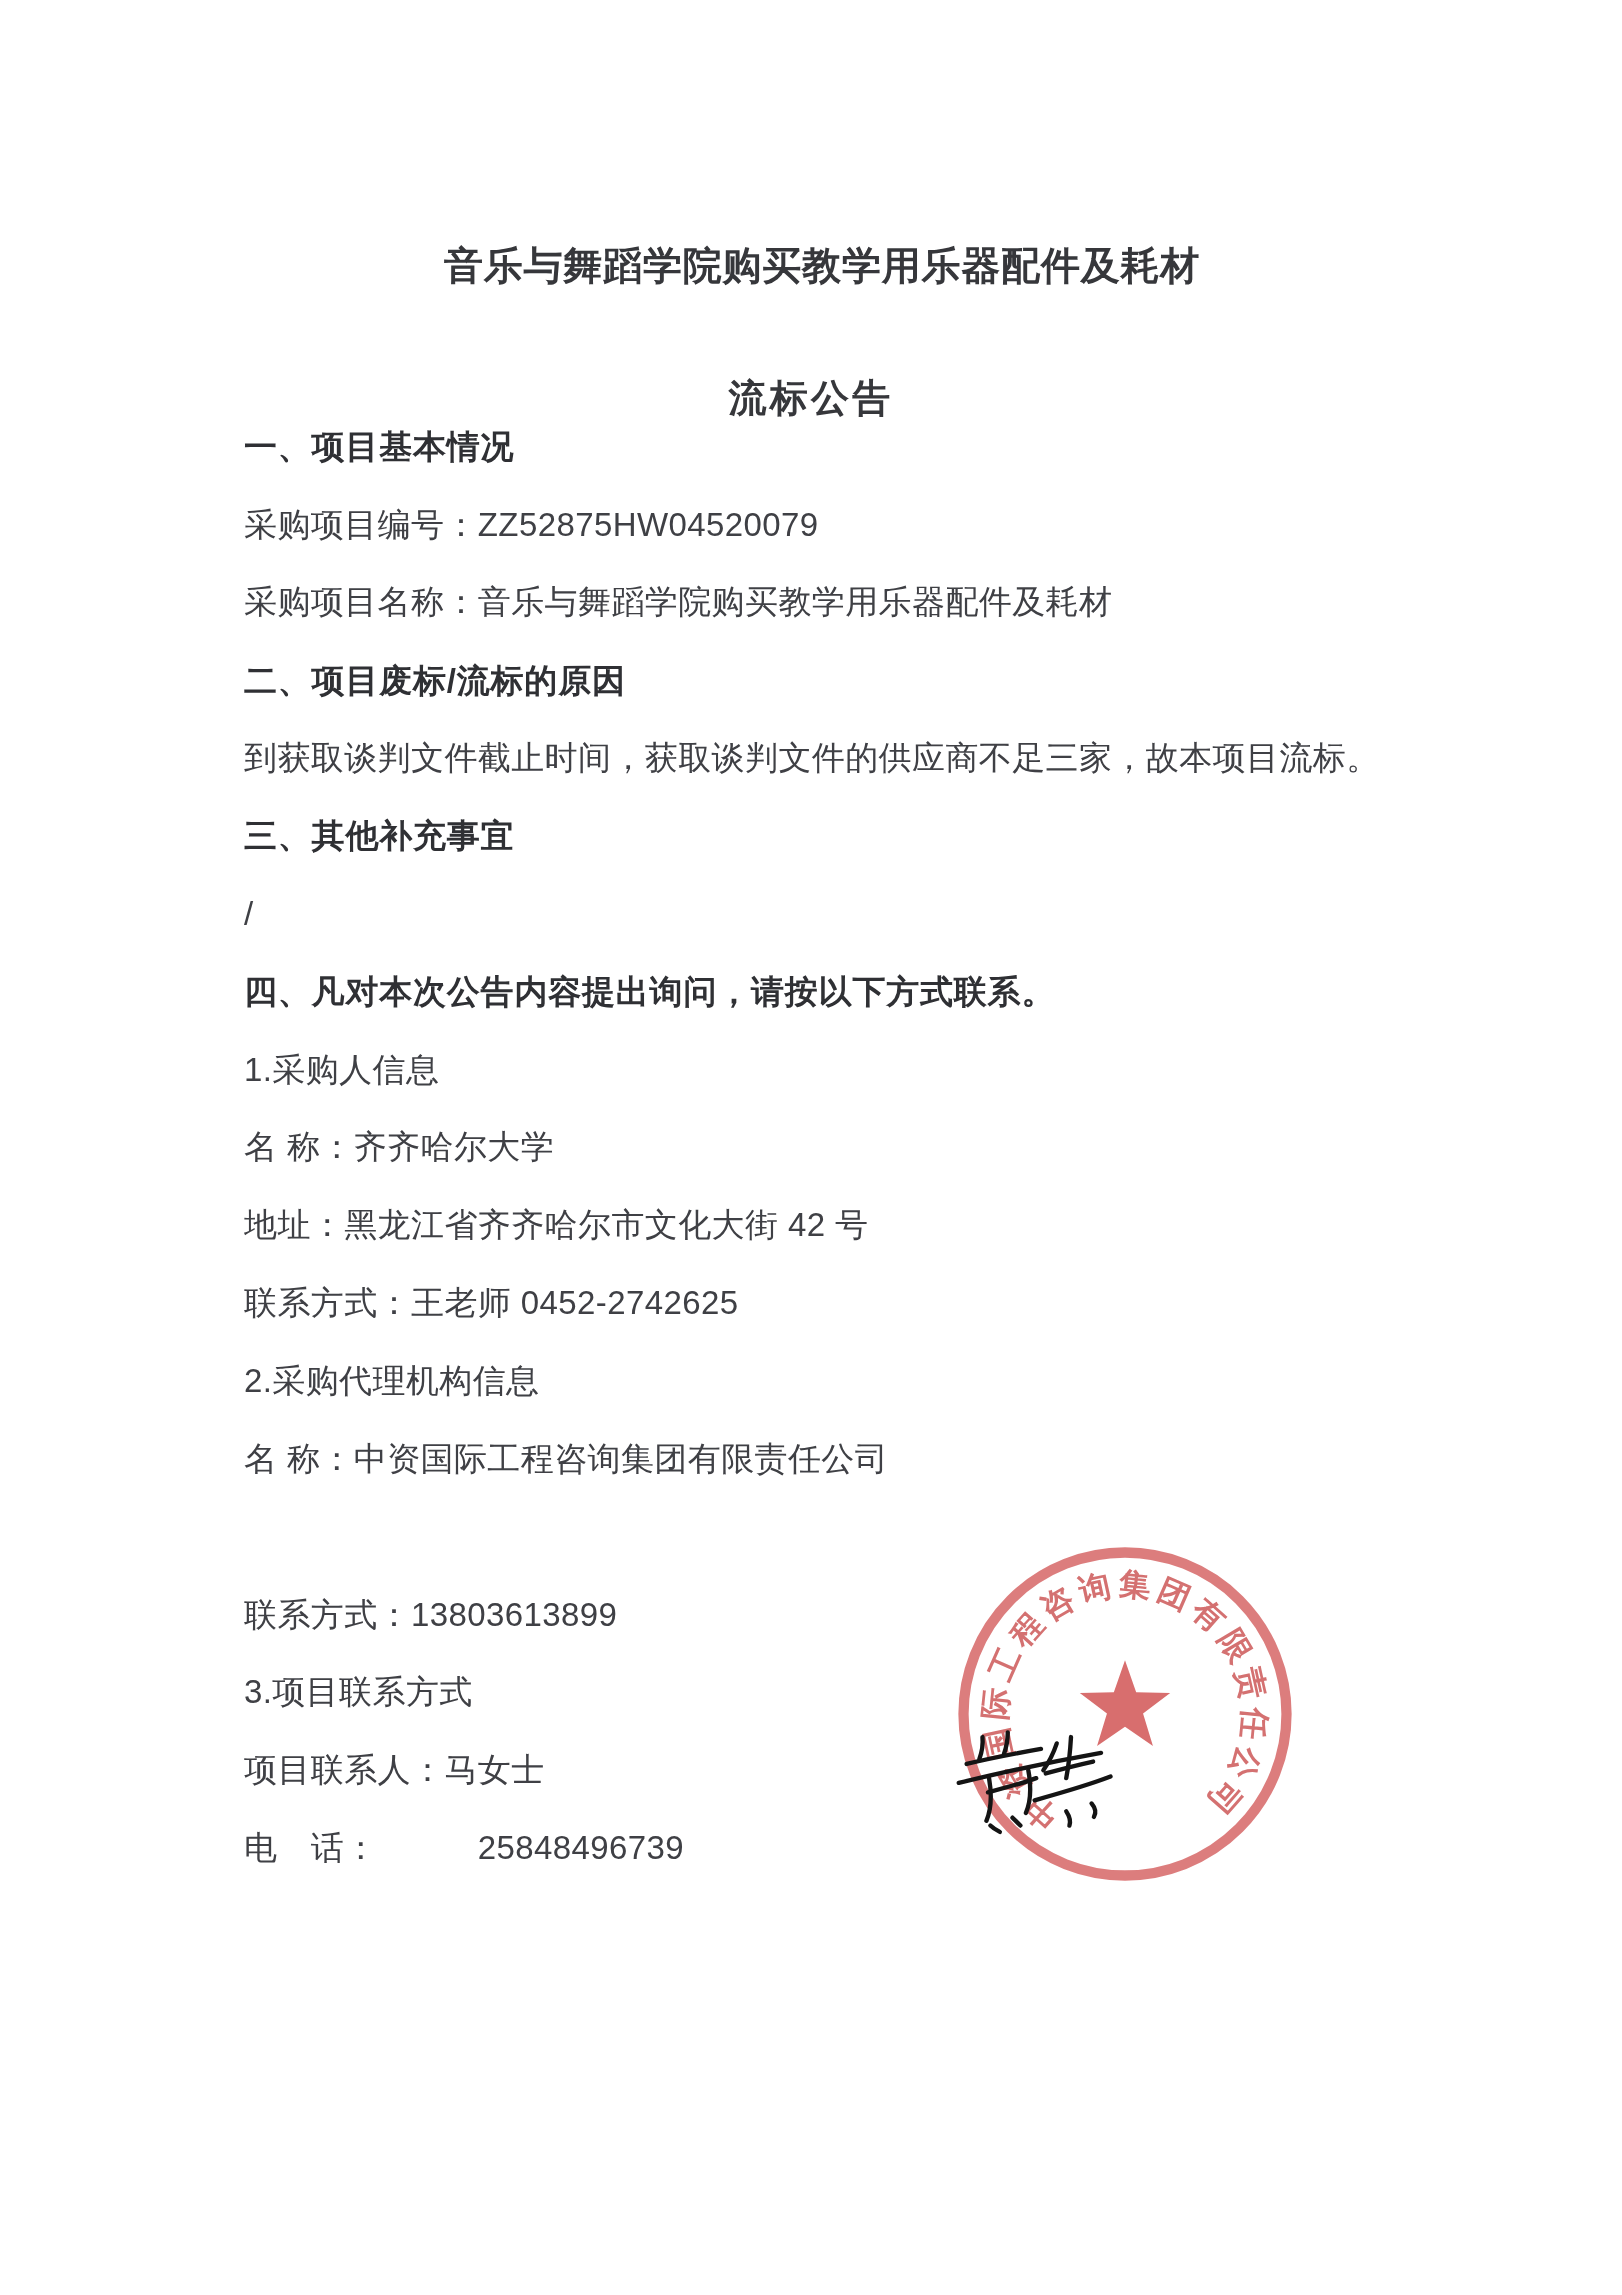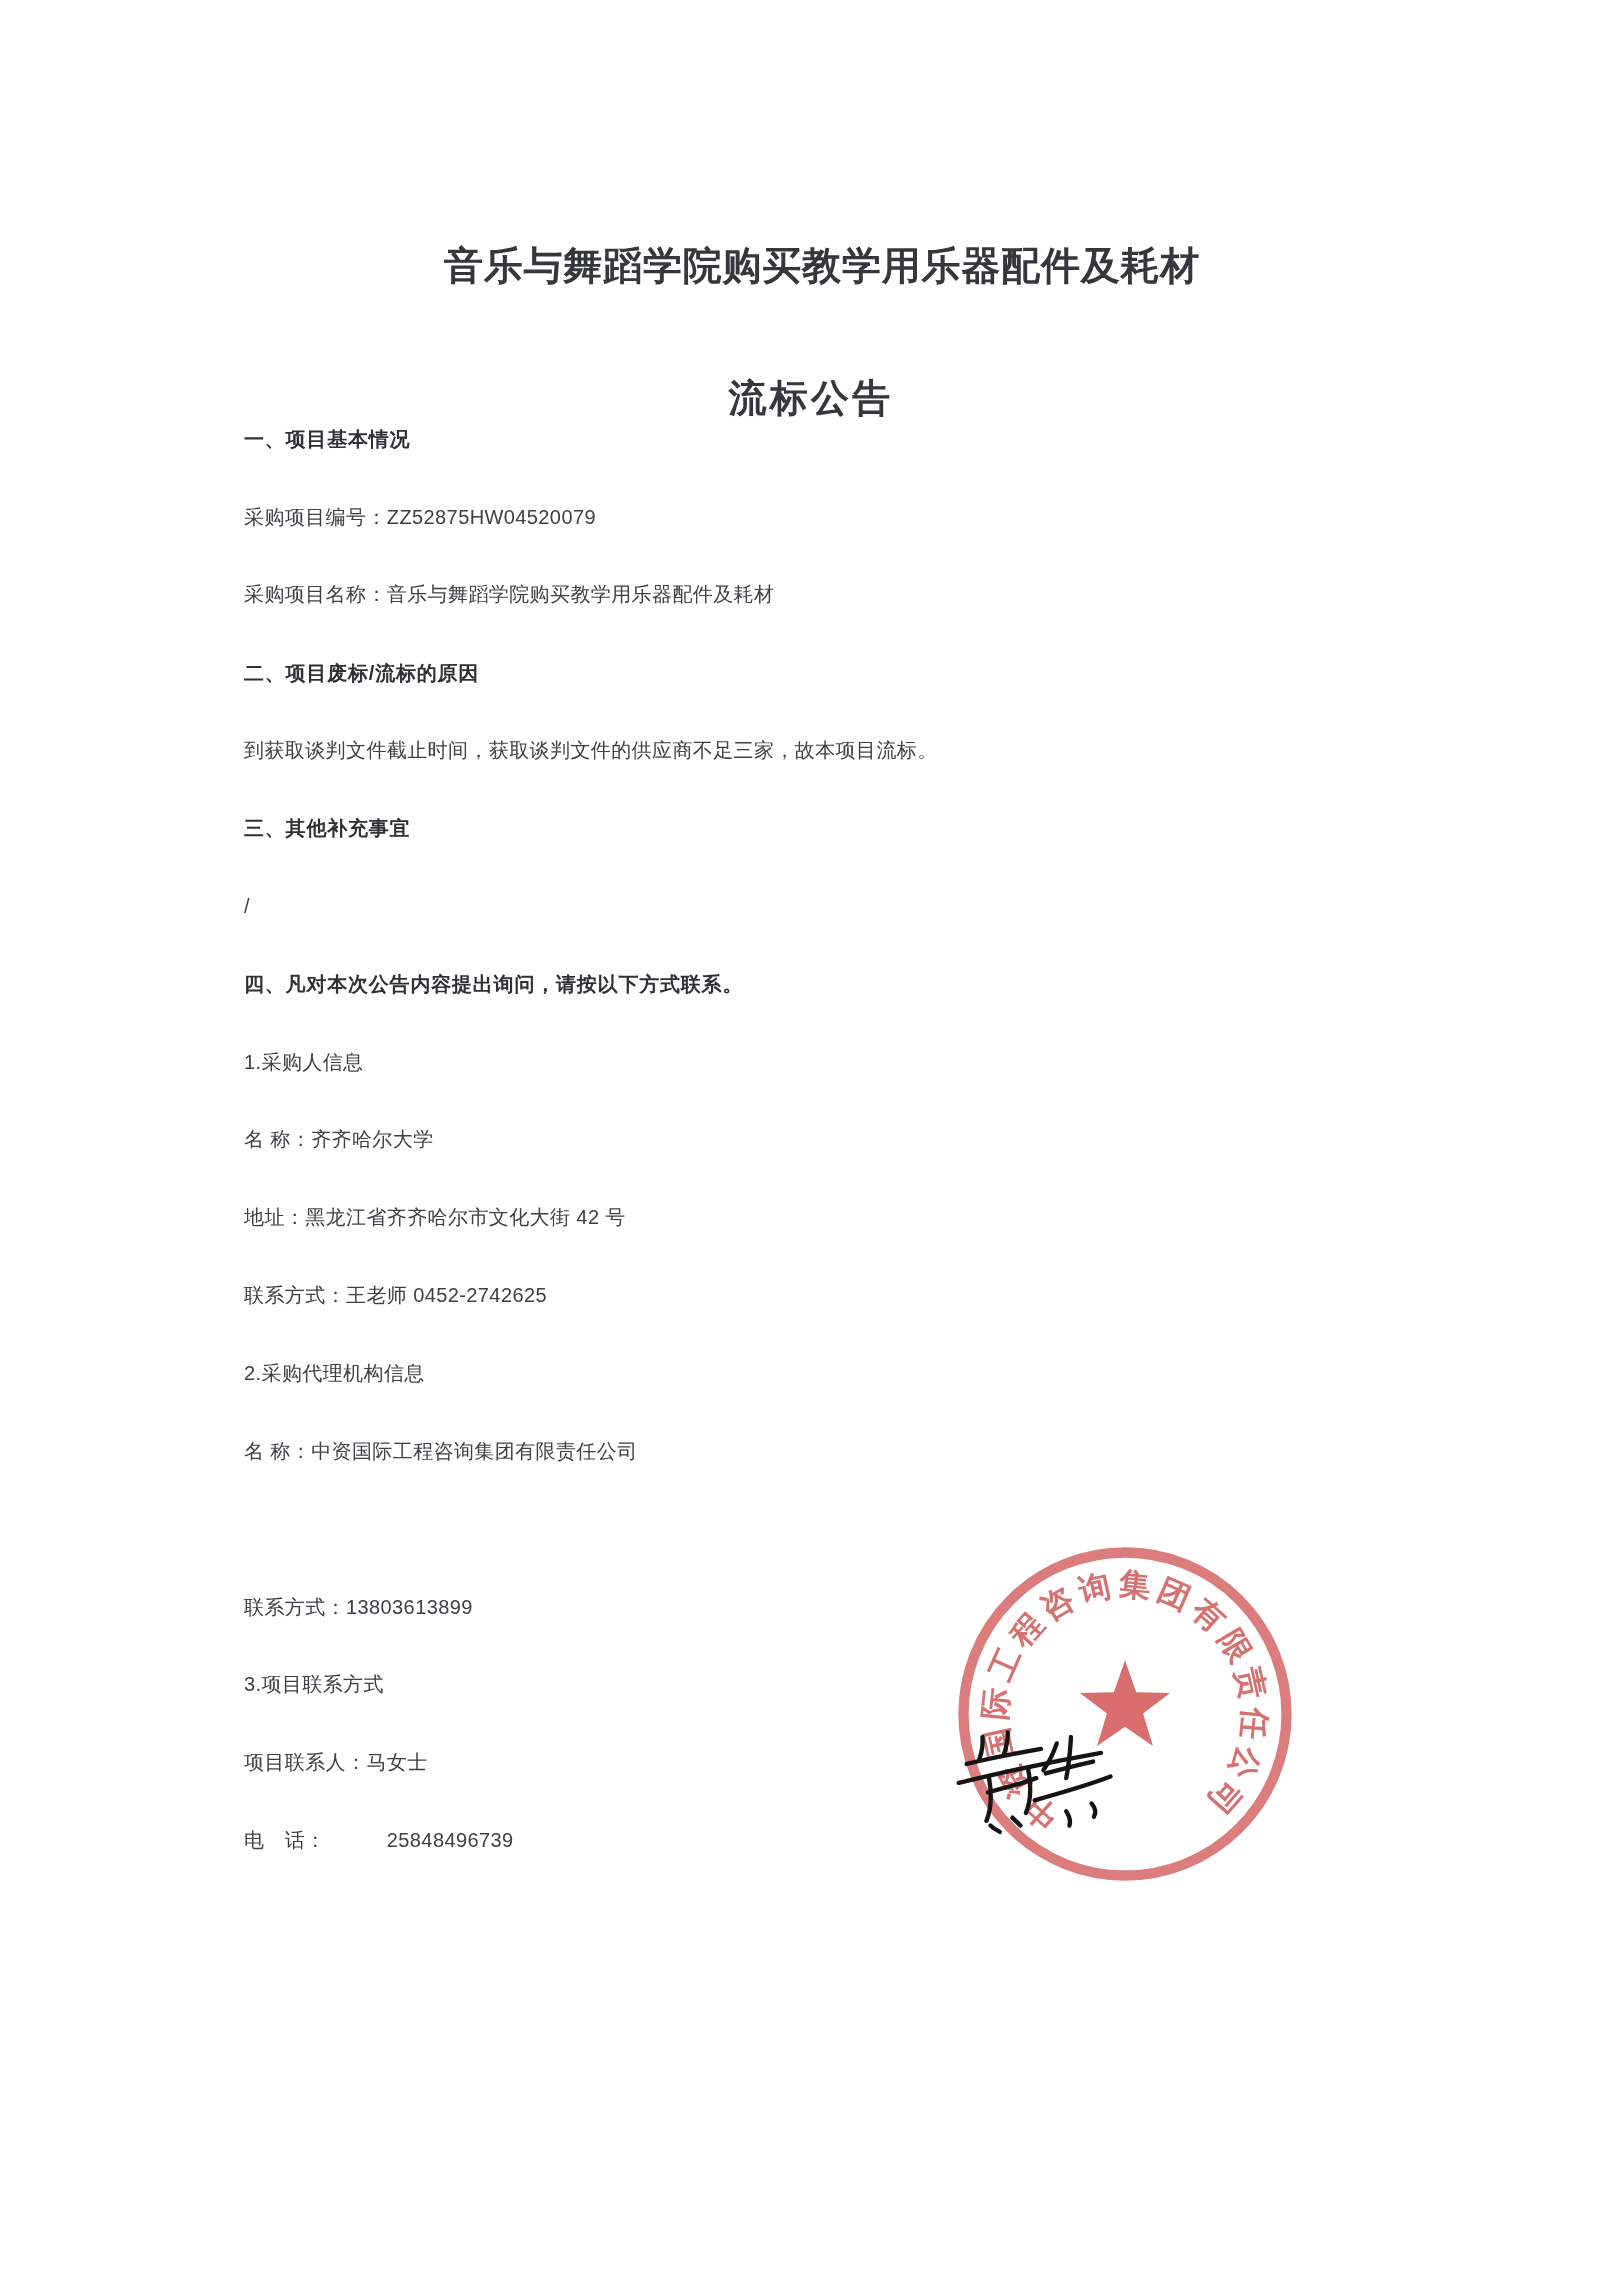--- a/index.html
+++ b/index.html
@@ -19,21 +19,21 @@
   }
   .subtitle{
     position:absolute;left:0;top:339px;width:1622px;
     text-align:center;font-size:38px;font-weight:700;
     color:var(--title-color,#36373b);letter-spacing:3.2px;line-height:1.25;
     white-space:pre;
     margin-top:36px;
   }
   .line{
     position:absolute;left:244px;
-    font-size:20px;color:var(--body-color,#3f4045);
+    font-size:33px;color:var(--body-color,#3f4045);
     line-height:1.3;white-space:pre;letter-spacing:0.4px;
   }
   .line.heading{
     font-weight:700;color:var(--heading-color,#2f3034);letter-spacing:0.8px;
   }
   .seal{position:absolute;left:935px;top:1524px;width:380px;height:380px;}
   .seal svg{display:block;width:100%;height:100%;}
   .seal-text{
     font-family:"Liberation Serif","DejaVu Serif",serif;
     font-size:40px;letter-spacing:7px;font-weight:600;

